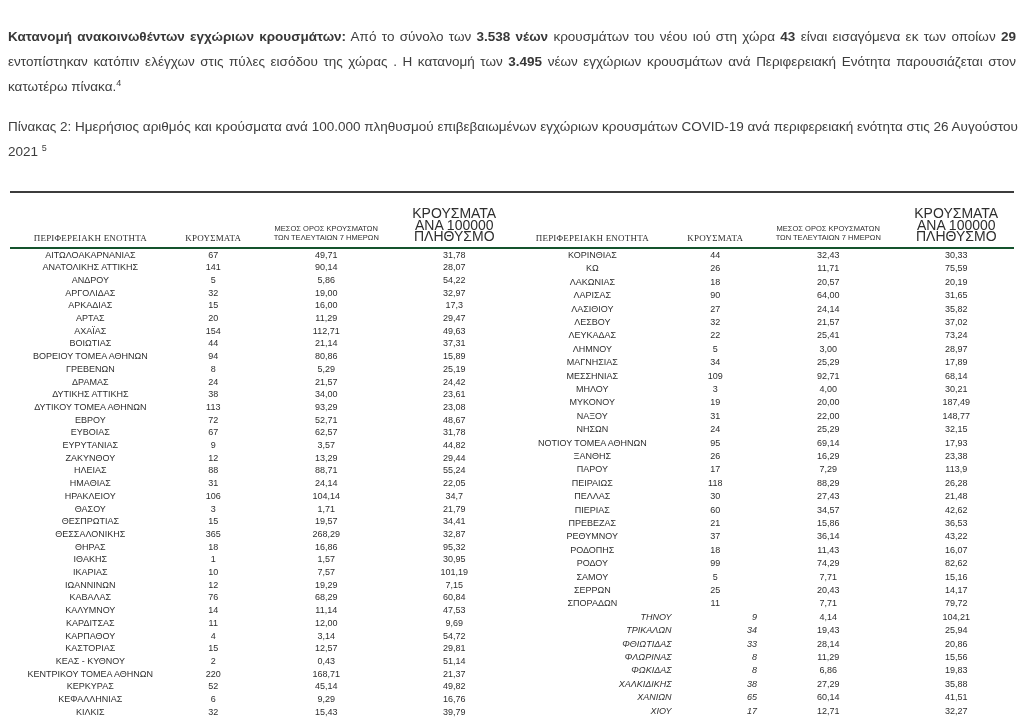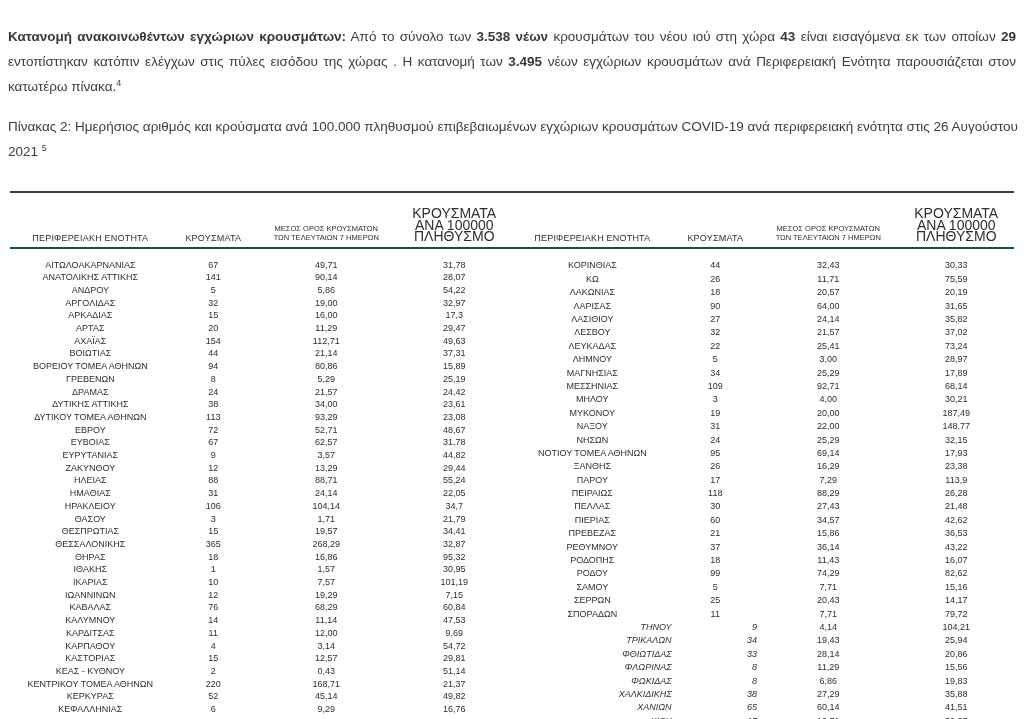--- a/index.html
+++ b/index.html
@@ -28,30 +28,30 @@
   col.c-name { width:32%; }
   col.c-cases { width:17%; }
   col.c-avg7 { width:28%; }
   col.c-per100k { width:23%; }
 
   th {
     font-weight:400; text-align:center; vertical-align:bottom;
     padding:15px 1px 4px 1px; border-bottom:2px solid #14532d; color:#2e2e2e;
   }
   th span { display:block; }
-  th.h-region, th.h-cases { font-size:9px; letter-spacing:0.2px; }
+  th.h-region, th.h-cases { font-size:9px; letter-spacing:0.2px;font-family:Liberation Serif, serif; }
   th.h-avg7 { font-size:7.5px; line-height:9.5px; }
   th.h-per100k { font-size:14px; line-height:11.5px;margin-top:16px; }
 
   td {
     font-size:9px; text-align:center; color:#2e2e2e;
     height:12.7px; line-height:12.7px; padding:0 1px;
     white-space:nowrap; overflow:hidden;
   }
-  tbody tr:first-child td { padding-top:10px; }
+  tbody tr:first-child td { padding-top:0; }
   tr.it td:nth-child(1), tr.it td:nth-child(2) { font-style:italic;text-align:right; }
 
   .bottomline-a { border-top:2px solid #3c3c3c; height:0; margin-top:2px; }
   .bottomline-b { border-top:1px solid #8a8a8a; height:0; margin-top:2px; }
 </style>
 </head>
 <body>
 
 <div class="page">
 

